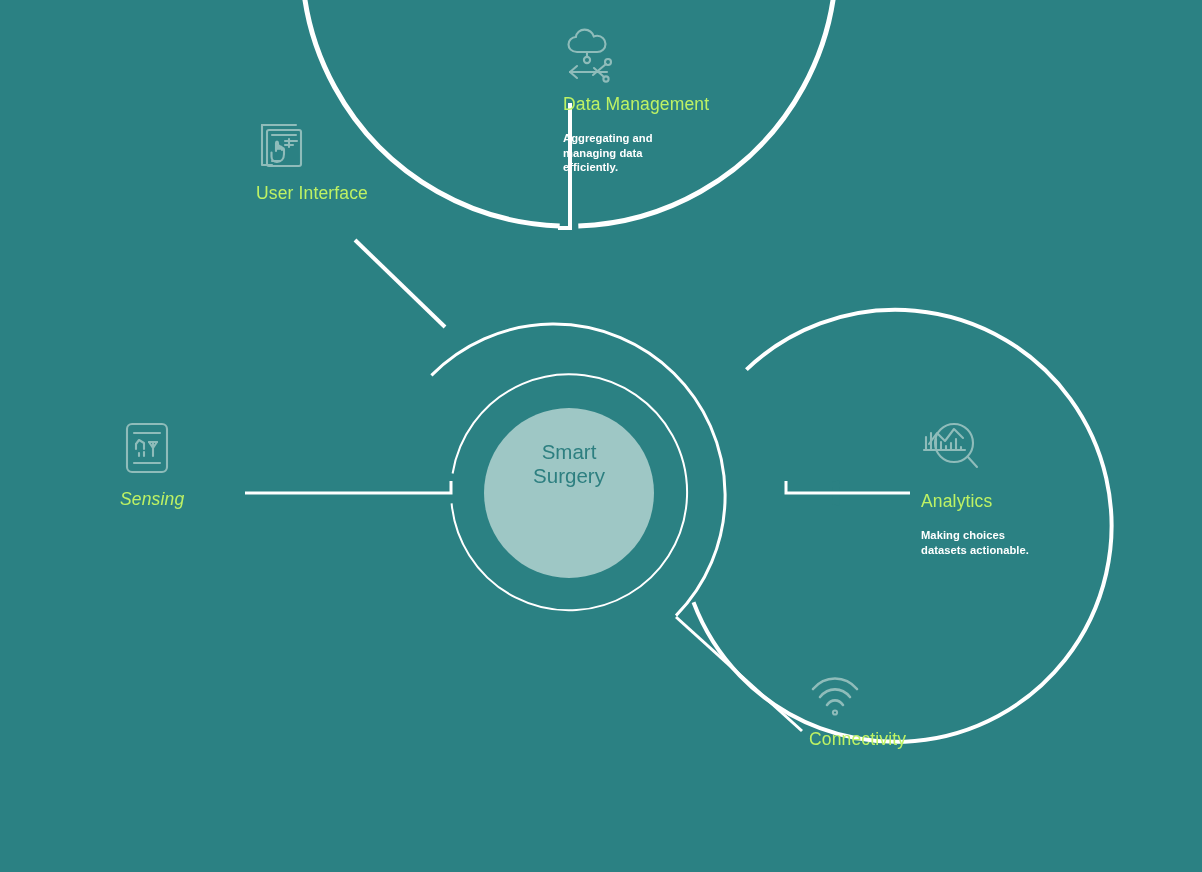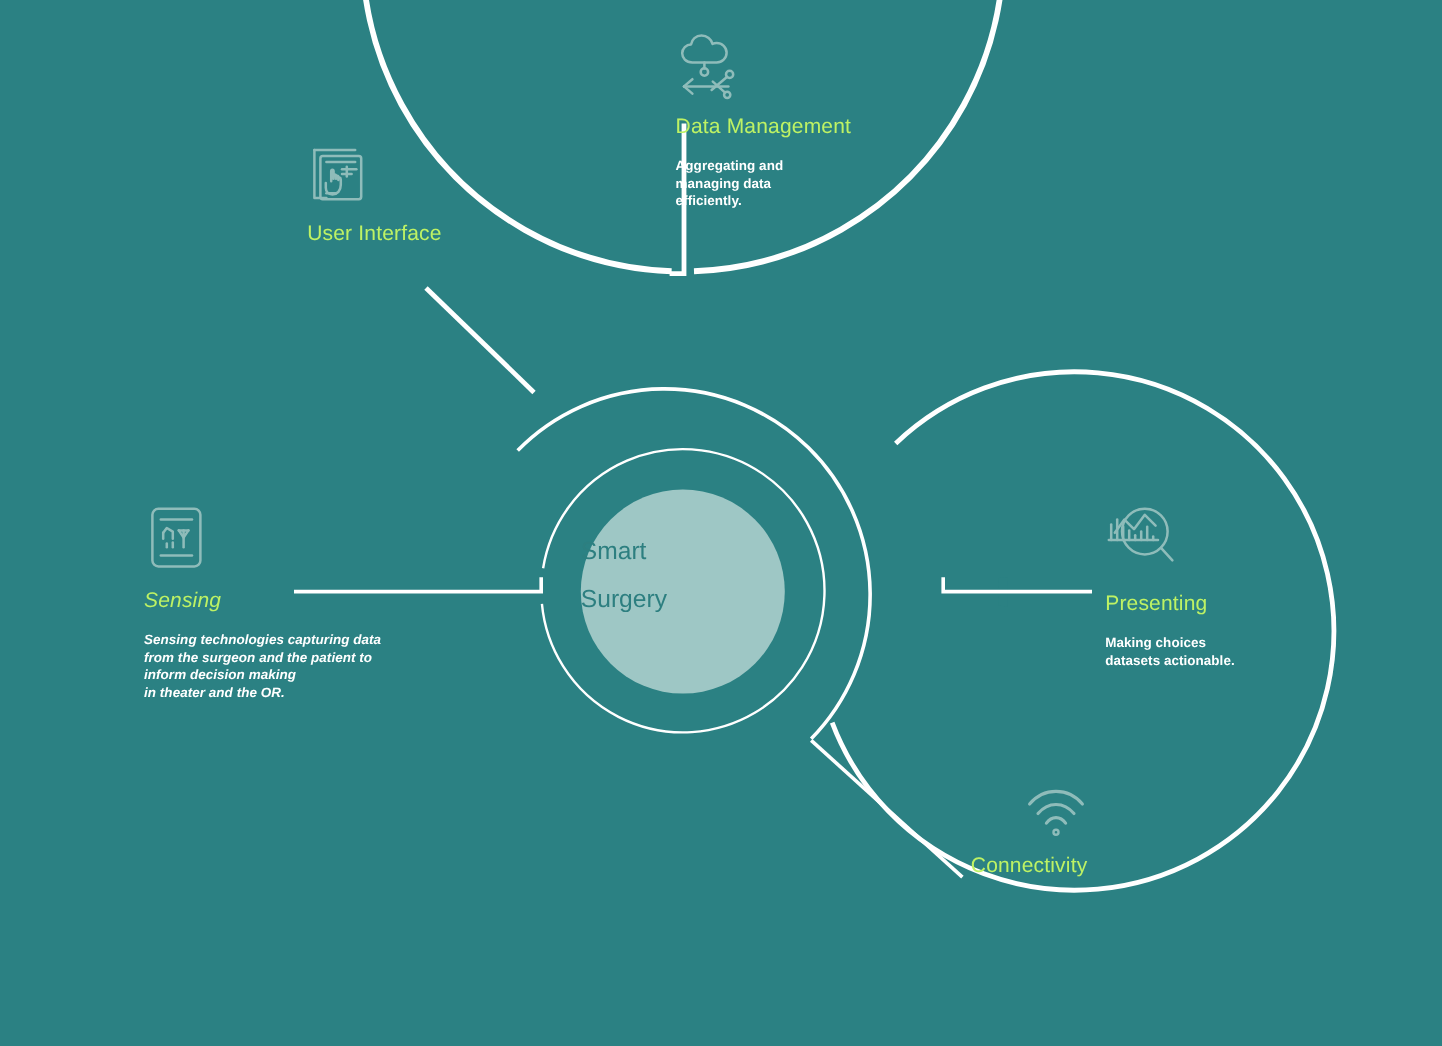--- a/index.html
+++ b/index.html
@@ -35,29 +35,30 @@
 
   
   #node-data-management{ left:563px; top:26px; }
   #node-data-management .icon{ margin-left:0px; margin-bottom:6px;}
   #node-user-interface{ left:256px; top:121px; }
   #node-user-interface .icon{ margin-left:0px; margin-bottom:6px;}
   #node-sensing{ left:120px; top:420px;font-style:italic; }
   #node-sensing .icon{ margin-left:2px; margin-bottom:9px;}
   #node-analytics{ left:921px; top:420px; }
   #node-analytics .icon{ margin-left:0px; margin-bottom:9px;}
-  #node-connectivity{ left:809px; top:657px;text-align:right; }
+  #node-connectivity{ left:809px; top:676px; }
   #node-connectivity .icon{ margin-left:0px; margin-bottom:5px;}
 
   .center-label{
     position:absolute;
     left:484px; top:440px; width:170px;
+    text-align:center;
     color:#2d7f80;
     font-size:20.5px;
-    line-height:40px;
+    line-height:24px;
     white-space:pre-line;
     pointer-events:none;
   }
 </style>
 </head>
 <body>
 
 <div id="stage">
 
   <svg id="rings" viewBox="0 0 1202 872">
@@ -147,44 +148,40 @@
         <path d="M14 24 L17 20 L22 23 L22 29"></path>
         <path d="M14 24 L14 29"></path>
         <path d="M17 33 L17 36"></path>
         <path d="M22 32 L22 36"></path>
         <path d="M27 22 L35 22"></path>
         <path d="M31 22 L31 36"></path>
         <path d="M27 22 L31 28 L35 22"></path>
       </svg>
     </span>
     <div class="title">Sensing</div>
-    <div class="desc">Sensing technologies capturing data
-from the surgeon and the patient to
-inform decision making
-in theater and the OR.</div>
   </div>
 
   <div class="node" id="node-analytics">
     <span class="icon">
       <svg width="62" height="58" viewBox="0 0 62 58" fill="none" stroke="#8fbcba" stroke-width="2.1" stroke-linecap="round" stroke-linejoin="round">
         <circle cx="33" cy="23" r="19"></circle>
         <path d="M46.5 36.5 L56 47"></path>
         <path d="M5 17 L5 30"></path>
         <path d="M10 13 L10 30"></path>
         <path d="M15 19 L15 30"></path>
         <path d="M20 22 L20 30"></path>
         <path d="M25 26 L25 30"></path>
         <path d="M30 23 L30 30"></path>
         <path d="M35 19 L35 30"></path>
         <path d="M40 27 L40 30"></path>
         <path d="M3 30 L44 30"></path>
         <path d="M8 24 L16 13 L24 21 L33 9 L42 18"></path>
       </svg>
     </span>
-    <div class="title">Presenting</div>
+    <div class="title">Analytics</div>
     <div class="desc">Making choices
 datasets actionable.</div>
   </div>
 
   <div class="node" id="node-connectivity">
     <span class="icon">
       <svg width="52" height="44" viewBox="0 0 52 44" fill="none" stroke="#8fbcba" stroke-width="2.6" stroke-linecap="round">
         <path d="M4 13 C9.5 6.5 17.3 2.5 26 2.5 C34.7 2.5 42.5 6.5 48 13"></path>
         <path d="M11 21 C14.9 16.3 20.2 13.4 26 13.4 C31.8 13.4 37.1 16.3 41 21"></path>
         <path d="M18 29 C20 26.2 22.9 24.4 26 24.4 C29.1 24.4 32 26.2 34 29"></path>

